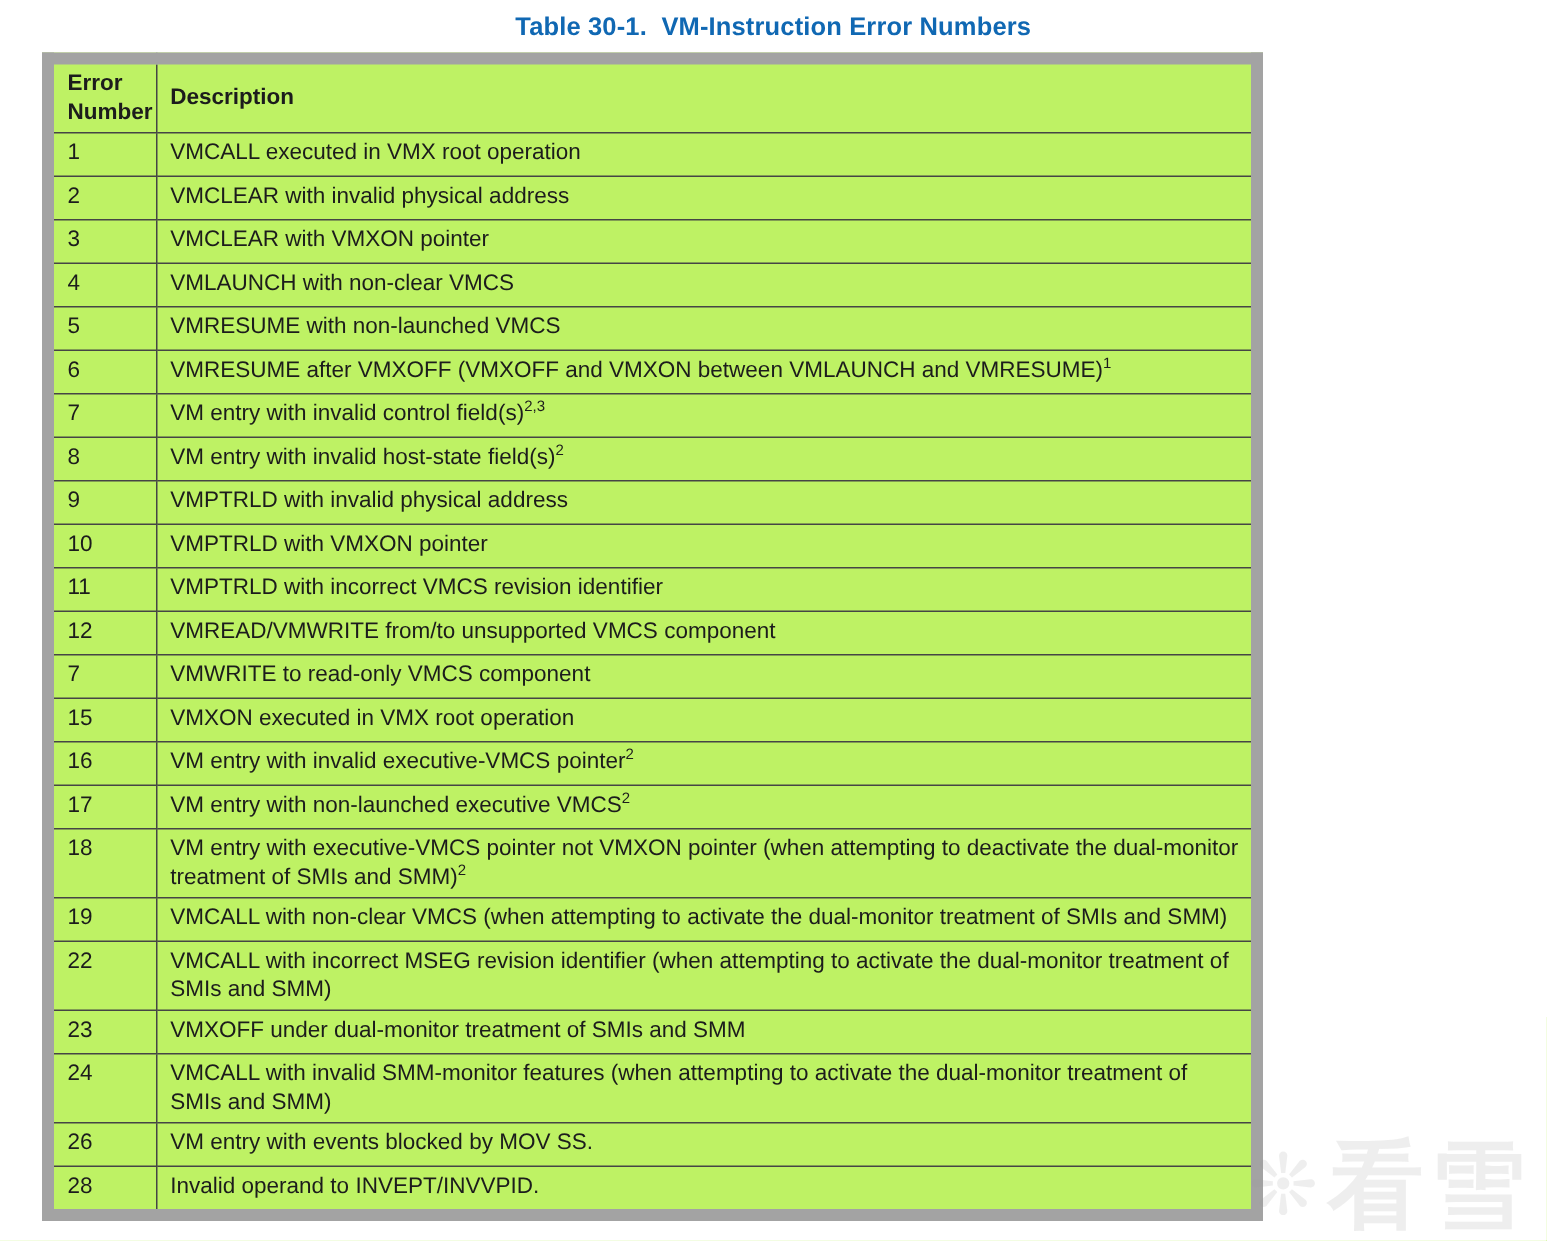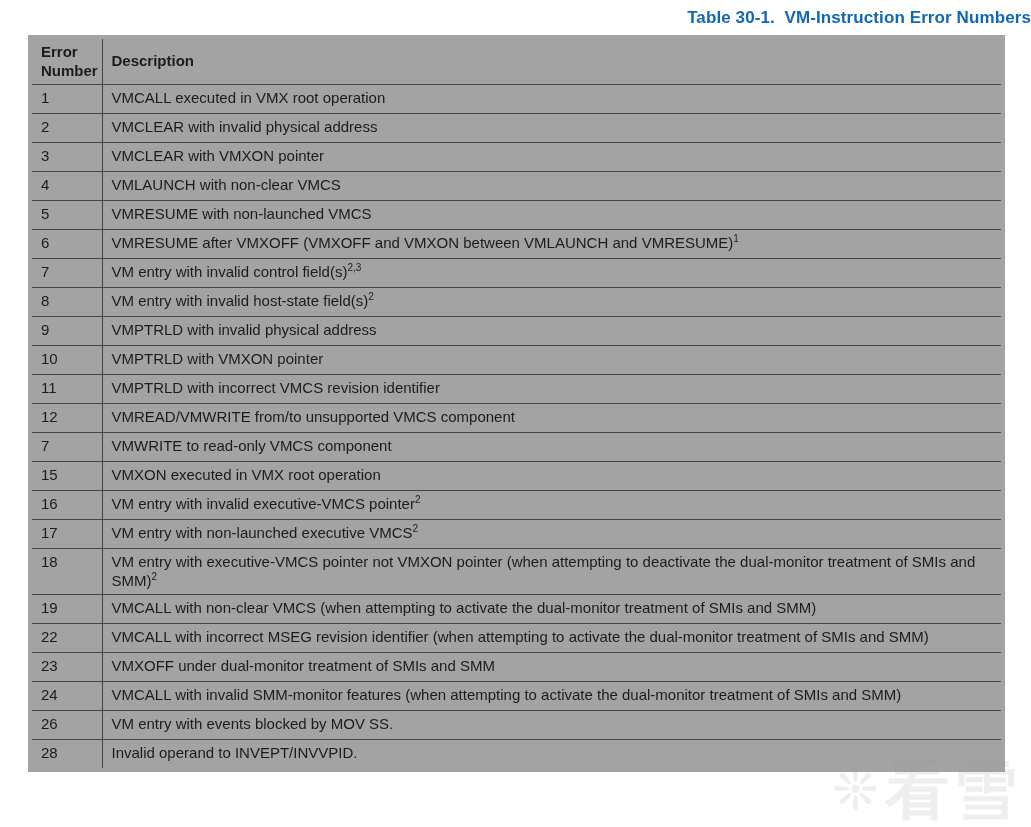--- a/index.html
+++ b/index.html
@@ -16,36 +16,36 @@
     position: relative;
     width: 1031px;
     height: 827px;
     background: #ffffff;
   }
   .table-title {
     position: absolute;
     top: 8px;
     left: 0;
     width: 100%;
-    text-align: right;
+    text-align: center;
     font-size: 17px;
     font-weight: bold;
     letter-spacing: 0.1px;
     color: #1068b3;
     white-space: pre;
   }
   table.err-table {
     position: absolute;
     top: 35px;
     left: 28px;
-    width: 977px;
+    width: 814px;
     border-collapse: collapse;
     table-layout: fixed;
-    background: #a3a3a3;
-    border: 4px solid #a3a3a3;
+    background: #bef264;
+    border: 8px solid #a3a3a3;
   }
   table.err-table col.c-num  { width: 72px; }
   table.err-table th,
   table.err-table td {
     border: 1.5px solid #454545;
     vertical-align: top;
     text-align: left;
     color: #1c1c1c;
     font-size: 15px;
     line-height: 18.5px;

